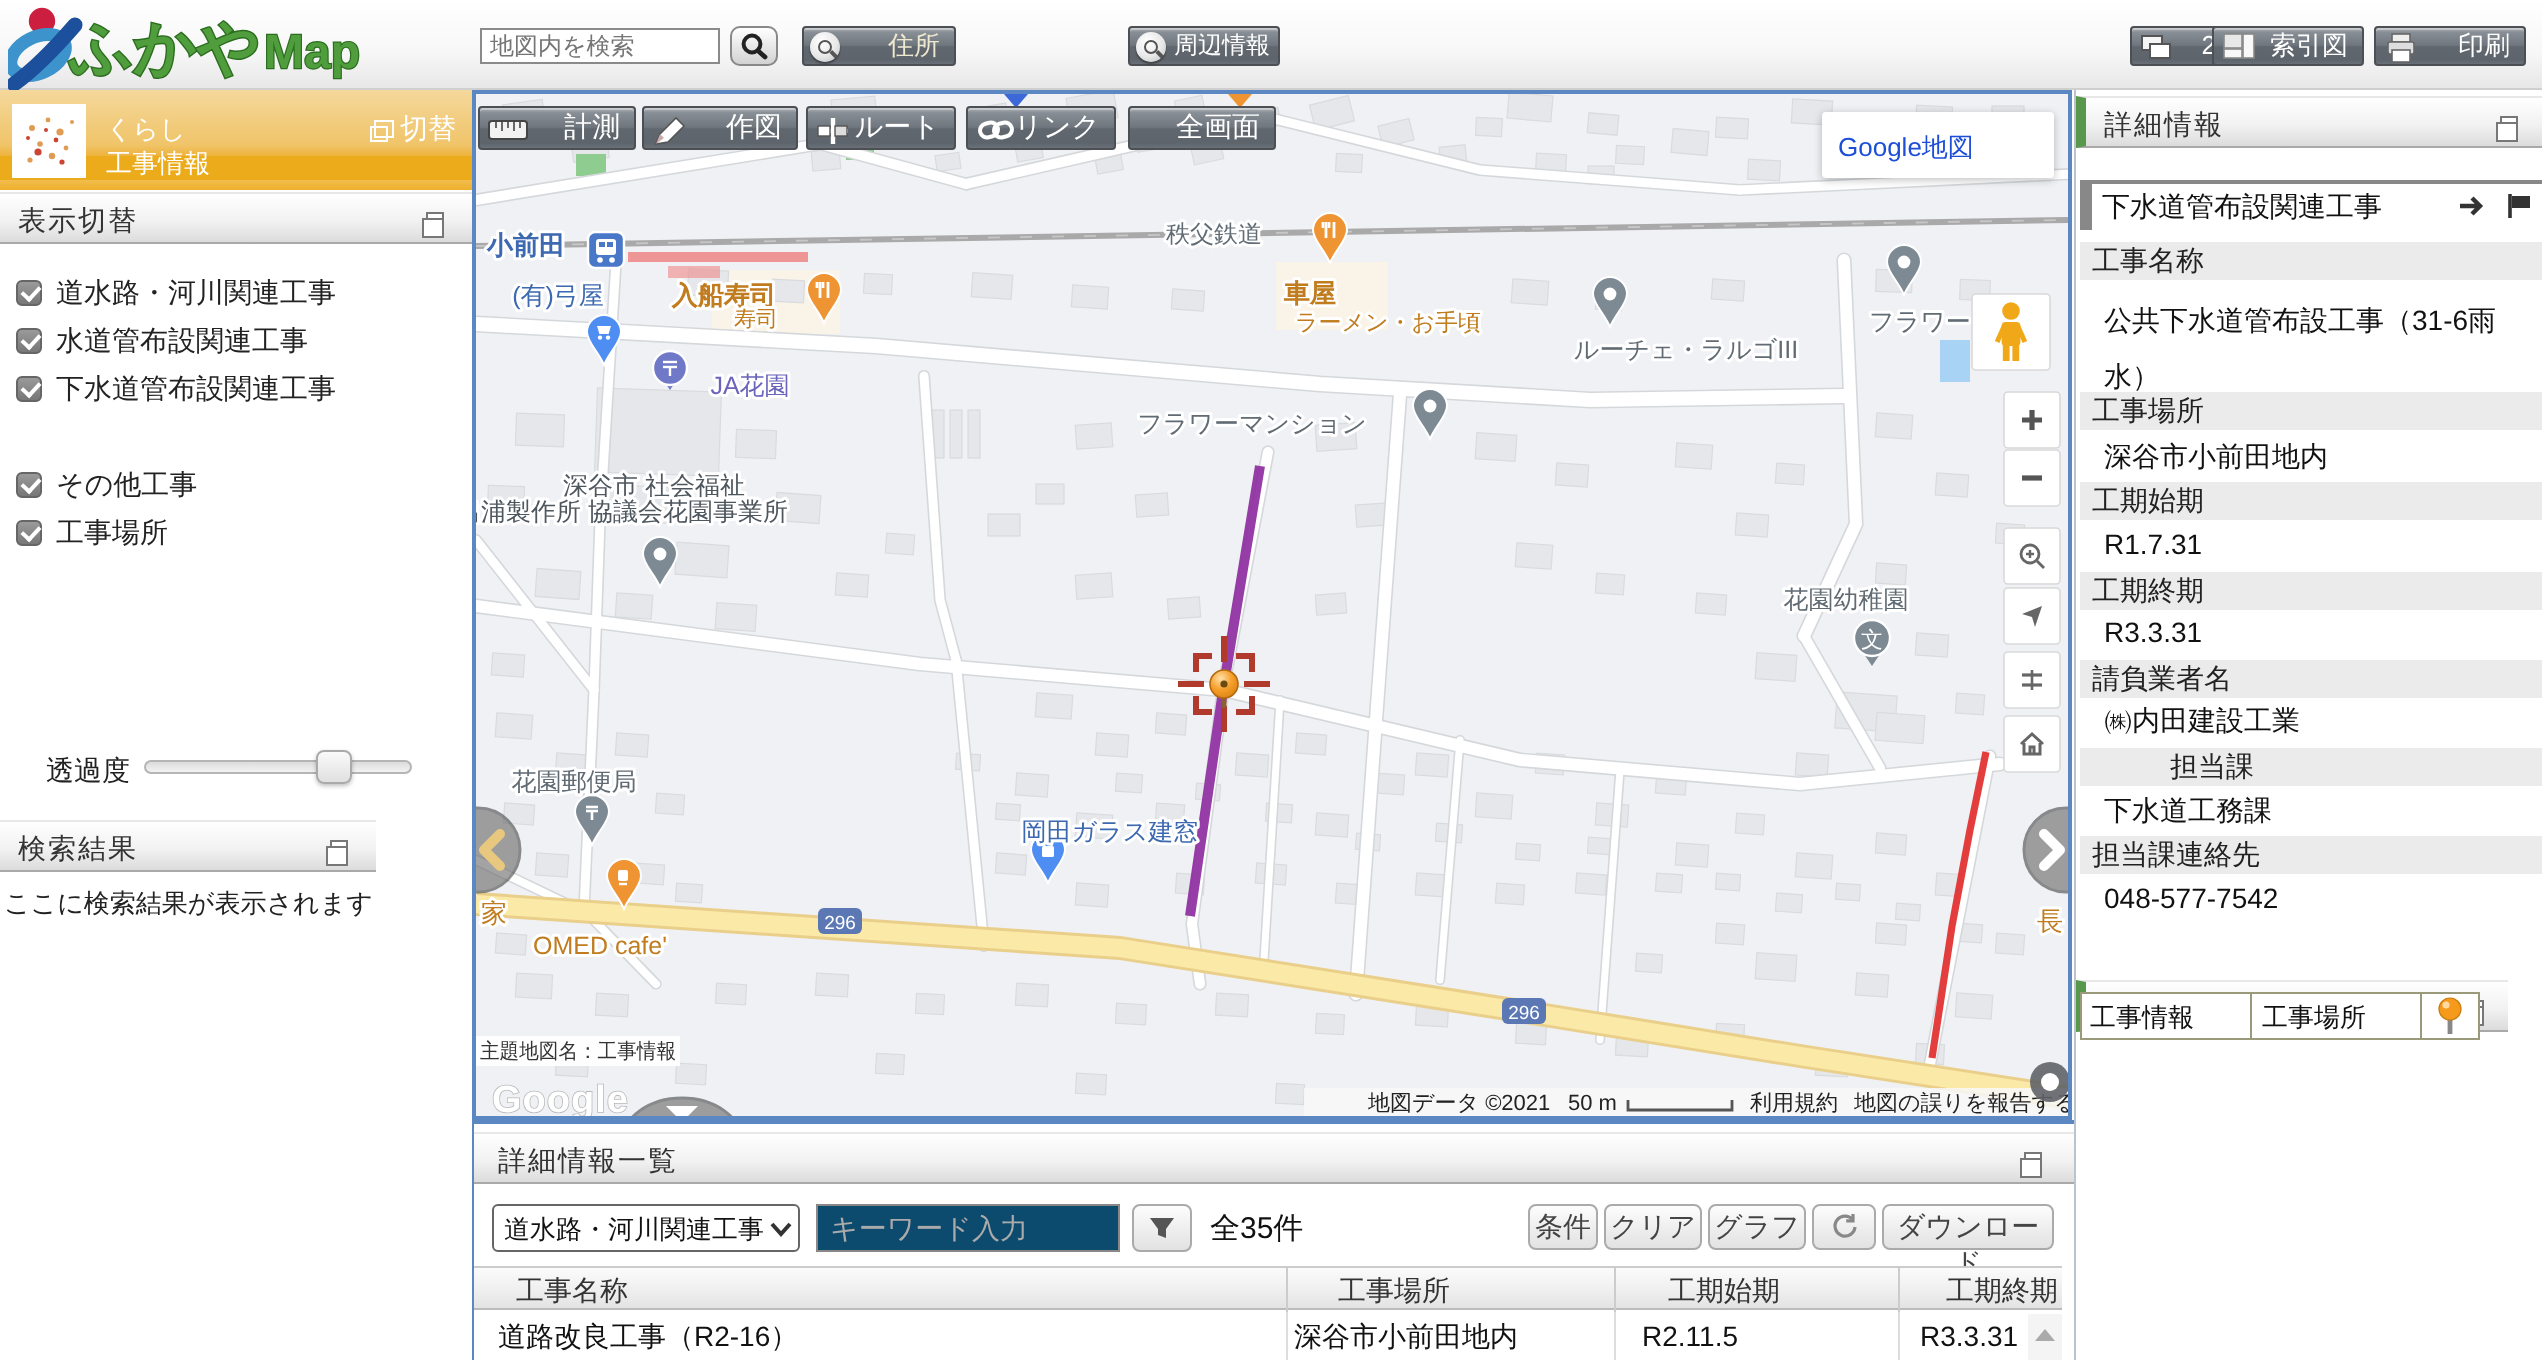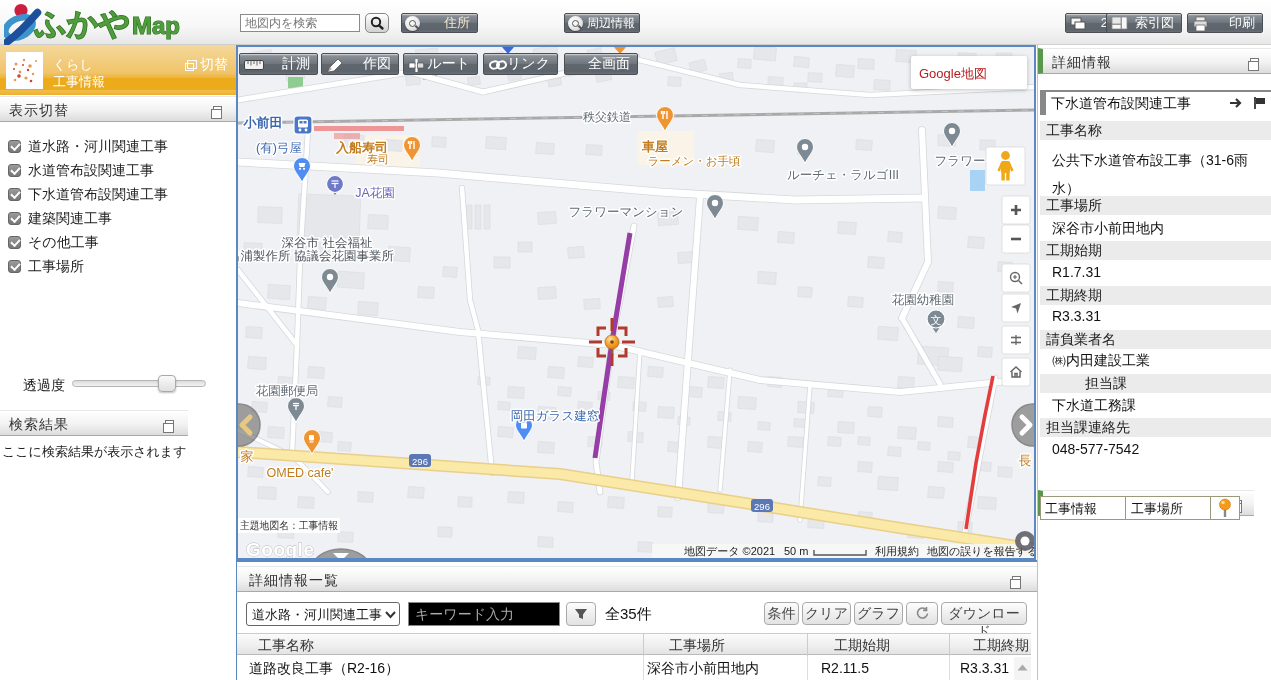--- a/index.html
+++ b/index.html
@@ -142,24 +142,20 @@
   <div class="chkrow" style="top:163px;">
       <span class="chk"></span>
       <span class="lbl">水道管布設関連工事</span>
     </div>
 
   <div class="chkrow" style="top:187px;">
       <span class="chk"></span>
       <span class="lbl">下水道管布設関連工事</span>
     </div>
 
-  <div class="chkrow" style="top:211px;">
-      <span class="chk"></span>
-      <span class="lbl">建築関連工事</span>
-    </div>
 
   <div class="chkrow" style="top:235px;">
       <span class="chk"></span>
       <span class="lbl">その他工事</span>
     </div>
 
   <div class="chkrow" style="top:259px;">
       <span class="chk"></span>
       <span class="lbl">工事場所</span>
     </div>
@@ -728,21 +724,21 @@
         </g>
       </svg>
     <span class="txt">リンク</span>
     </div>
 
   <div class="dbtn" style="left:564px;top:53px;width:74px;height:22px;font-size:14px;">
       <span class="txt">全画面</span>
     </div>
 
   <div class="abs" style="left:911px;top:56px;width:116px;height:33px;background:#fff;border-radius:2px;box-shadow:0 1px 4px rgba(0,0,0,.25);">
-    <span style="position:absolute;left:8px;top:9px;font-size:13px;color:#b91c1c;">Google地図</span>
+    <span style="position:absolute;left:8px;top:9px;font-size:13px;color:#1d4ed8;">Google地図</span>
   </div>
 
   <div class="abs" id="rightpanel" style="left:1037px;top:45px;width:234px;height:635px;background:#fff;border-left:1px solid #b9c4cf;"></div>
 
   <div class="sechdr" style="left:1038px;top:48px;width:233px;height:26px;border-left:5px solid #59984c;">
       <span class="t">詳細情報</span>
       <span class="wicon" style="right:12px;top:9px;"></span>
     </div>
 
   <div class="abs" style="left:1040px;top:90px;width:231px;height:25px;background:#fff;border-top:2px solid #888;border-left:6px solid #888;">
@@ -814,21 +810,21 @@
       <span class="wicon" style="right:16px;top:9px;"></span>
     </div>
 
   <div class="abs" style="left:246px;top:602px;width:154px;height:24px;border:1px solid #666;border-radius:3px;background:#fff;font-size:13px;color:#111;">
     <span style="position:absolute;left:5px;top:3px;">道水路・河川関連工事</span>
     <svg style="position:absolute;right:3px;top:7px;" width="11" height="9" viewBox="0 0 11 9">
         <path d="M1 2 l4.5 5 L10 2" stroke="#333" stroke-width="2" fill="none"></path>
       </svg>
   </div>
 
-  <div class="abs" style="left:408px;top:602px;width:152px;height:24px;border:1px solid #888;background:#000000;font-size:14px;color:#aaa;padding:3px 0 0 6px;">キーワード入力</div>
+  <div class="abs" style="left:408px;top:602px;width:152px;height:24px;border:1px solid #888;background:#0c4a6e;font-size:14px;color:#aaa;padding:3px 0 0 6px;">キーワード入力</div>
 
   <div class="lbtn" style="left:566px;top:602px;width:30px;height:24px;">
     <svg style="margin-top:4px;" width="14" height="14" viewBox="0 0 14 14">
         <path d="M1 2 h12 L9 7.5 V12 l-4 -1.5 V7.5 Z" fill="#555"></path>
       </svg>
   </div>
 
   <div class="abs" style="left:605px;top:605px;font-size:15px;color:#111;">全35件</div>
 
   <div class="lbtn" style="left:764px;top:602px;width:35px;height:23px;padding-top:2px;font-size:14px;">条件</div>

